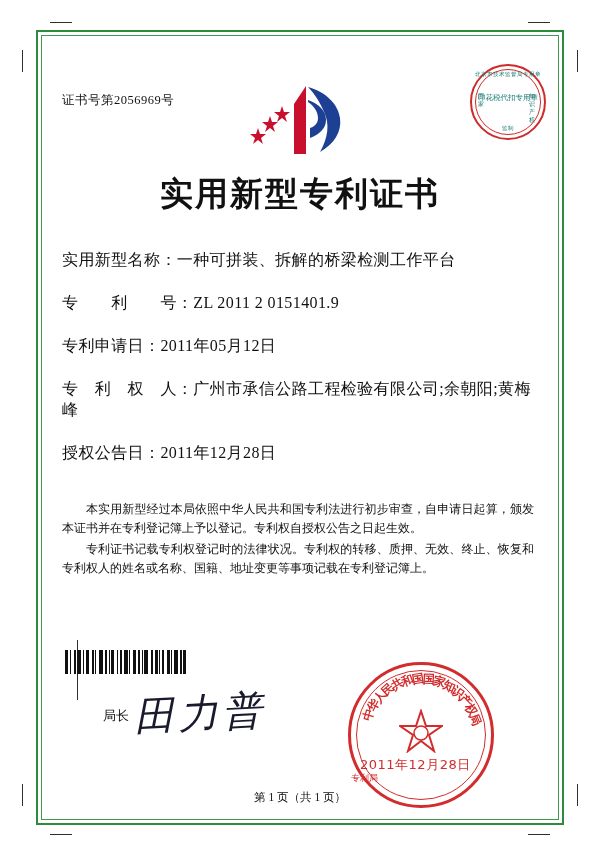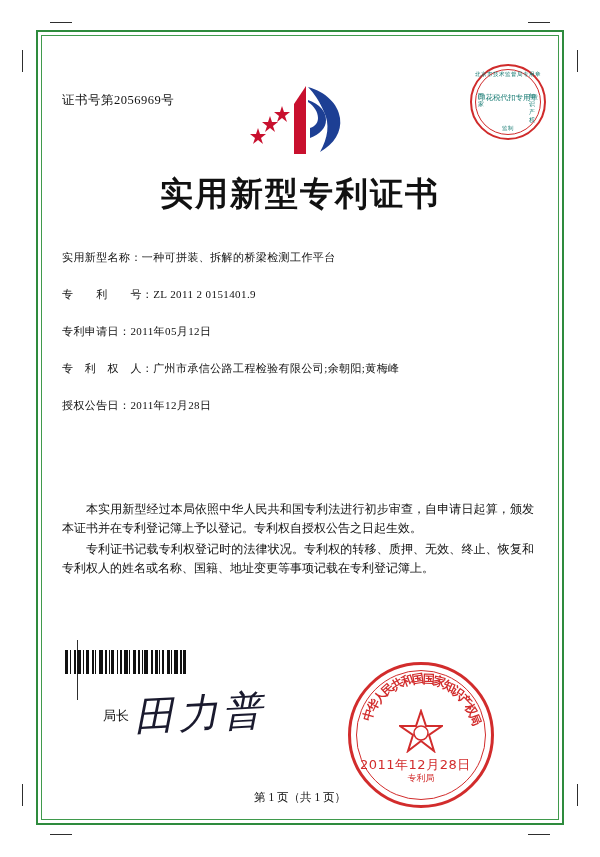--- a/index.html
+++ b/index.html
@@ -132,21 +132,21 @@
   }
 
   
   .fields {
     position: absolute;
     left: 62px;
     top: 250px;
     width: 480px;
   }
   .field-row {
-    font-size: 11px;
+    font-size: 16px;
     color: #111;
     margin-bottom: 22px;
     letter-spacing: 0.4px;
   }
   .field-label { white-space: pre; }
   .field-value { }
 
   
   .paras {
     position: absolute;
@@ -240,21 +240,21 @@
     margin-left: -22px;
     margin-top: -26px;
     width: 44px;
     height: 44px;
   }
   .big-seal .seal-bottom {
     position: absolute;
     left: 0;
     bottom: 20px;
     width: 100%;
-    text-align: center;
+    text-align: left;
     font-size: 9px;
     font-family: "DejaVu Sans", sans-serif;
   }
   .seal-date {
     position: absolute;
     left: 360px;
     top: 756px;
     font-size: 13px;
     color: #d22c2c;
     letter-spacing: 0.5px;

